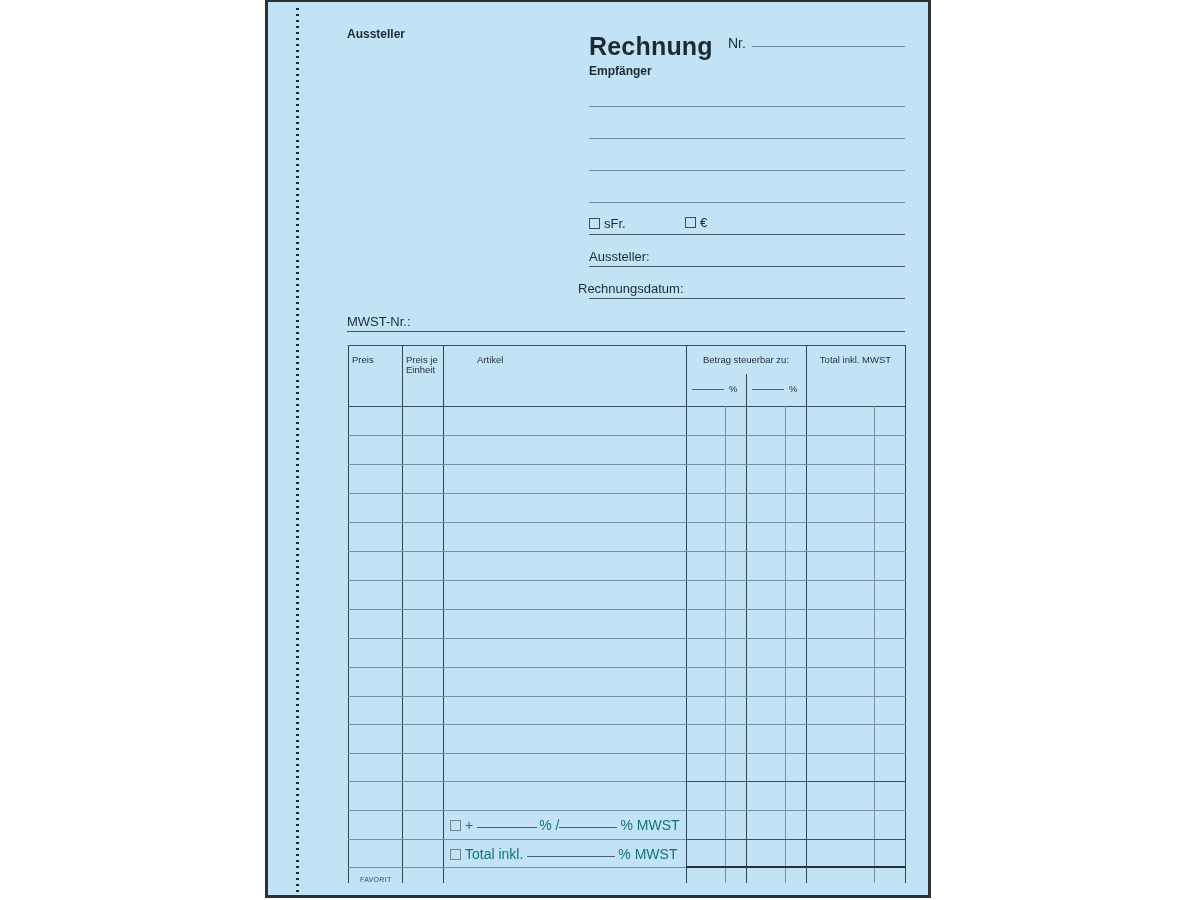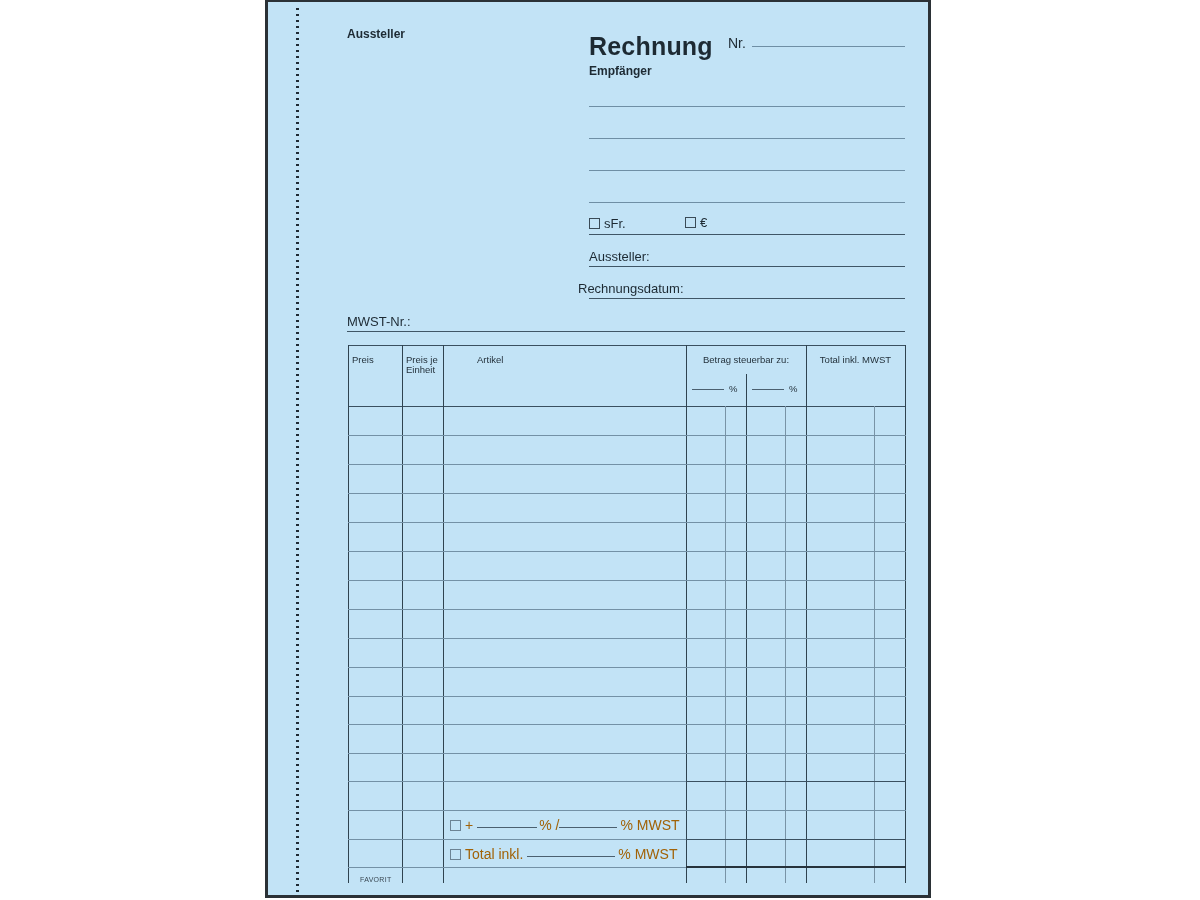--- a/index.html
+++ b/index.html
@@ -15,21 +15,21 @@
   .hline.dark { border-top:1.5px solid #3f5666; }
   .field-text { font-size:13px; }
   .cb { display:inline-block; width:11px; height:11px; border:1px solid #3a4b57; box-sizing:border-box; vertical-align:-1px; margin-right:4px; }
   .cb.light { border-color:#6c8394; }
   .tbl-line-v { position:absolute; width:0; border-left:1px solid #2f4350; }
   .tbl-line-v.thin { border-left:1px solid #7893a6; }
   .tbl-line-h { position:absolute; height:0; border-top:1px solid #7391a6; }
   .tbl-line-h.dark { border-top:1px solid #3a5060; }
   .tbl-line-h.bold { border-top:2px solid #26333c; }
   .th { position:absolute; font-size:9.5px; line-height:10px; color:#24323c; }
-  .foot-text { position:absolute; font-size:14px; color:#a16207; white-space:nowrap; }
+  .foot-text { position:absolute; font-size:14px; color:#0f766e; white-space:nowrap; }
   .blank { display:inline-block; border-bottom:1px solid #4b6070; vertical-align:2px; }
   .favorit { position:absolute; font-size:7px; color:#3a4853; letter-spacing:0.3px; }
 </style>
 </head>
 <body>
 
 <div class="sheet">
   <div class="perforation"></div>
 
   <div class="abs label-bold" style="left:79px; top:25px;">Aussteller</div>

